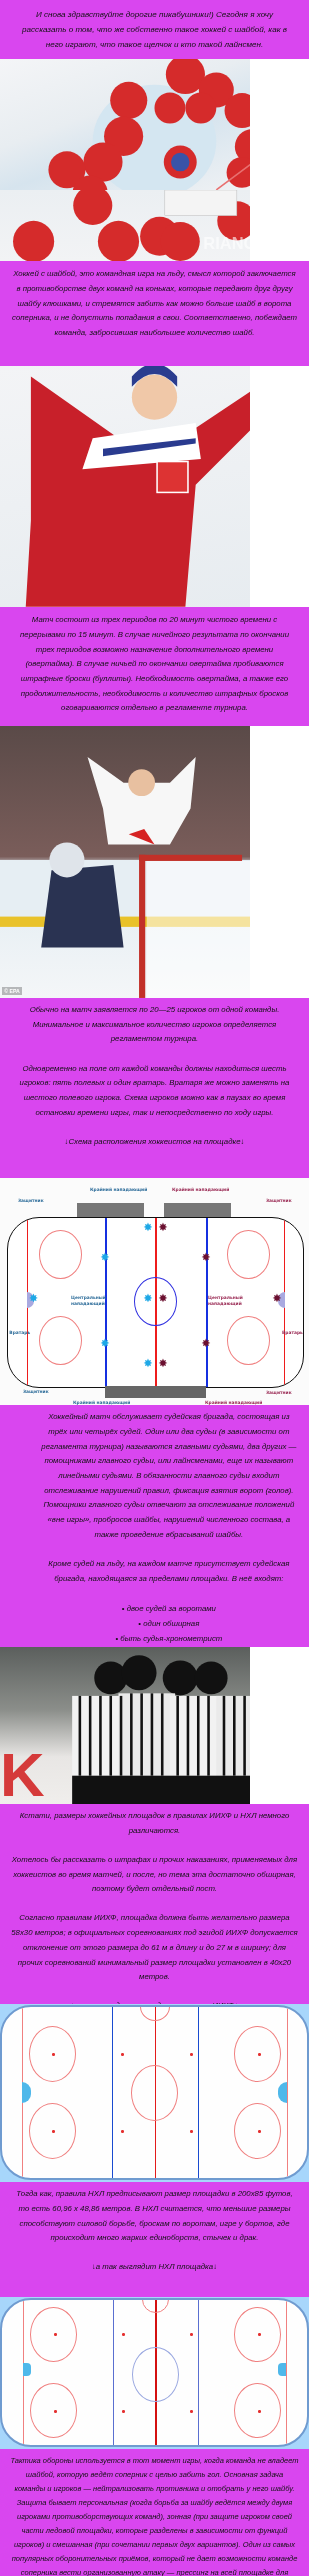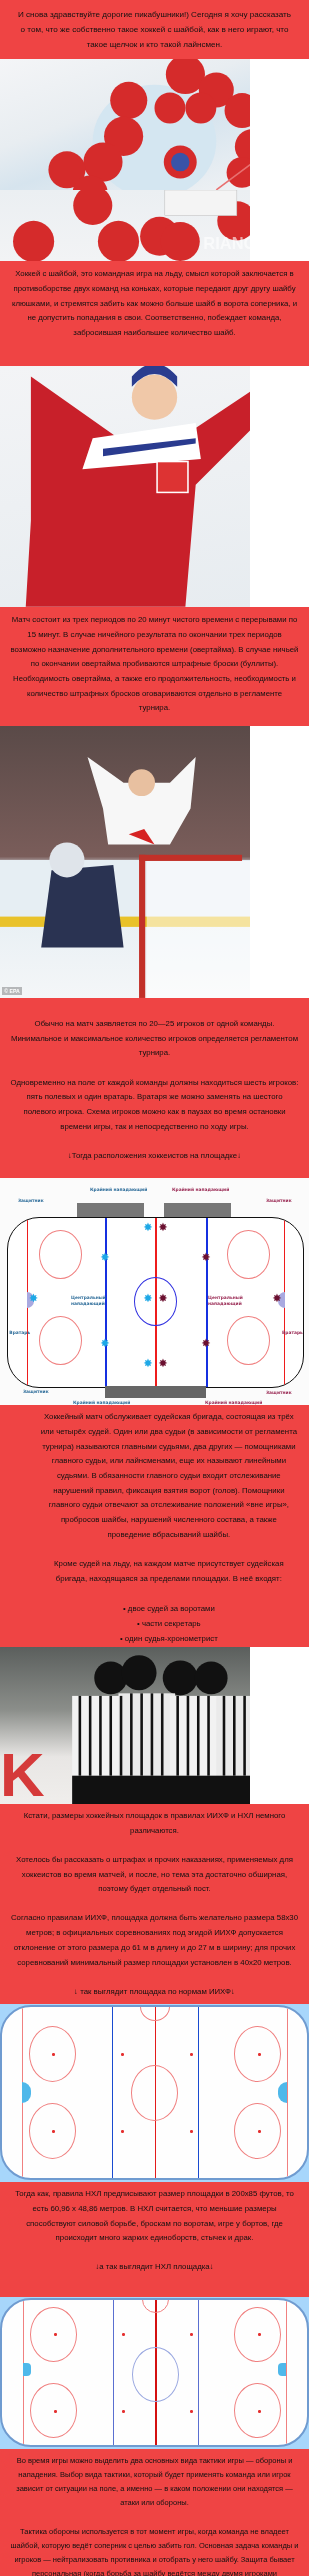--- a/index.html
+++ b/index.html
@@ -1,18 +1,18 @@
 <!DOCTYPE html>
 <html style="font-size:8.2px"><head>
 <meta charset="utf-8">
 <style>
   html, body { margin: 0; padding: 0; }
   body { width: 309px; background: #ffffff; font-family: "Liberation Sans", sans-serif; }
   .page { width: 309px; position: relative; }
-  .text-block { background: #ef4444; color: #111; font-size: 7.8px; line-height: 14.7px; text-align: center; padding: 5.2px 10.3px; box-sizing: border-box; }
+  .text-block { background: #d946ef; color: #111; font-style: italic; font-size: 7.8px; line-height: 14.7px; text-align: center; padding: 5.2px 10.3px; box-sizing: border-box; }
   .text-block p { margin: 0; }
   .text-block p + p { margin-top: 14.4px; }
   .text-block ul { list-style: none; margin: 14.4px 0 0 0; padding: 0; text-align: center; }
   .text-block li { line-height: 15px; }
   .text-block li::before { content: "• "; font-style: normal; }
   .photo { position: relative; overflow: hidden; width: 250px; }
   .photo .caption { position: absolute; font-family: "Liberation Sans", sans-serif; font-weight: bold; }
   .rink-wrap { background: #a7d6fb; position: relative; }
   .rink { position: absolute; border: 2.1px solid #6f9bd0; border-radius: 31px; background: #fefefe; box-sizing: border-box; overflow: hidden; }
   .line { position: absolute; top: 0; bottom: 0; }
@@ -102,24 +102,24 @@
       <path d="M250 210 L280 200 L300 230 Z" fill="#d62323"></path>
       <path d="M100 280 L220 270 L240 430 L80 430 Z" fill="#2a3352"></path>
       <circle cx="130" cy="260" r="34" fill="#dfe4ea"></circle>
       <rect x="270" y="250" width="12" height="278" fill="#c23028"></rect>
       <rect x="270" y="250" width="200" height="12" fill="#c23028"></rect>
       <rect x="285" y="262" width="230" height="266" fill="#ffffff" fill-opacity="0.55"></rect>
     </svg>
     <span class="caption" style="left:2.1px;bottom:3.1px;font-size:5.2px;color:#fff;background:rgba(0,0,0,0.25);padding:1px 2.1px;">© EPA</span>
   </div>
 
-  <div class="text-block" style="height:180px;padding-top:19px;">
+  <div class="text-block" style="height:180px;padding-top:5px;">
     <p>Обычно на матч заявляется по  20—25 игроков от одной команды. Минимальное и максимальное количество игроков определяется регламентом турнира.</p>
     <p>Одновременно на поле от каждой команды должны находиться шесть игроков: пять полевых и один вратарь. Вратаря же можно заменять на шестого полевого игрока. Схема игроков можно как в паузах во время остановки времени игры, так и непосредственно по ходу игры.</p>
-    <p>↓Тогда расположения хоккеистов на площадке↓</p>
+    <p>↓Схема расположения хоккеистов на площадке↓</p>
   </div>
 
   <div class="diagram">
     <span class="lbl blue-lbl" style="left:90px;top:9.3px;">Крайний нападающий</span>
     <span class="lbl red-lbl" style="left:172px;top:9.3px;">Крайний нападающий</span>
     <span class="lbl blue-lbl" style="left:18px;top:19.6px;">Защитник</span>
     <span class="lbl red-lbl" style="left:266px;top:19.6px;">Защитник</span>
     <div style="position:absolute;left:77px;top:25px;width:67px;height:14.4px;background:#777;"></div>
     <div style="position:absolute;left:164px;top:25px;width:67px;height:14.4px;background:#777;"></div>
     <div style="position:absolute;left:7.2px;top:39px;width:297px;height:171px;border:1px solid #111;border-radius:32px;background:#fff;box-sizing:border-box;overflow:hidden;">
@@ -157,22 +157,22 @@
     <span class="lbl red-lbl" style="left:266px;top:212px;">Защитник</span>
     <span class="lbl blue-lbl" style="left:73px;top:222px;">Крайний нападающий</span>
     <span class="lbl red-lbl" style="left:205px;top:222px;">Крайний нападающий</span>
   </div>
 
   <div class="text-block" style="height:242px;padding-top:5.2px;padding-left:39px;">
     <p>Хоккейный матч обслуживает судейская бригада, состоящая из трёх или четырёх судей. Один или два судьи (в зависимости от регламента турнира) называются главными судьями, два других — помощниками главного судьи, или лайнсменами, еще их называют линейными судьями. В обязанности главного судьи входит отслеживание нарушений правил, фиксация взятия ворот (голов). Помощники главного судьи отвечают за отслеживание положений «вне игры», пробросов шайбы, нарушений численного состава, а также проведение вбрасываний шайбы.</p>
     <p>Кроме судей на льду, на каждом матче присутствует судейская бригада, находящаяся за пределами площадки. В неё входят:</p>
     <ul>
       <li>двое судей за воротами</li>
-      <li>части секретарь</li>
-      <li>один судья-хронометрист</li>
+      <li>один обширная</li>
+      <li>быть судья-хронометрист</li>
       <li>вида судья-информатор</li>
       <li>один судья видеоповтора</li>
       <li>двое судей на скамейке штрафников</li>
       <li>двое судей-регистраторов</li>
     </ul>
   </div>
 
   <div class="photo" style="height:157px;background:linear-gradient(180deg,#5b5f5d 0%,#8b8e8a 40%,#e8e6e4 70%,#f0eeec 100%);">
     <svg width="309" height="157" viewBox="0 0 600 305">
       <g fill="#111">
@@ -269,19 +269,18 @@
       <div class="dot" style="left:120px;top:33px;"></div>
       <div class="dot" style="left:120px;top:110px;"></div>
       <div class="dot" style="left:188px;top:33px;"></div>
       <div class="dot" style="left:188px;top:110px;"></div>
       <div class="crease" style="left:21px;top:63px;width:8.2px;height:13.4px;border-radius:0 4.1px 4.1px 0;"></div>
       <div class="crease" style="right:21px;top:63px;width:8.2px;height:13.4px;border-radius:4.1px 0 0 4.1px;"></div>
     </div>
   </div>
 
   <div class="text-block" style="height:338px;padding-top:5.2px;font-size:7.5px;line-height:14px;">
-    <p>Во время игры можно выделить два основных вида  тактики игры  — обороны и нападения. Выбор вида тактики, который будет применять команда или игрок зависит от ситуации на поле, а именно — в каком положении они находятся — атаки или обороны.</p>
     <p>Тактика обороны используется в тот момент игры, когда команда не владеет шайбой, которую ведёт соперник с целью забить гол. Основная задача команды и игроков — нейтрализовать противника и отобрать у него шайбу. Защита бывает персональная (когда борьба за шайбу ведётся между двумя игроками противоборствующих команд), зонная (при защите игроком своей части ледовой площадки, которые разделены в зависимости от функций игроков) и смешанная (при сочетании первых двух вариантов). Один из самых популярных оборонительных приёмов, который не дает возможности команде соперника вести организованную атаку — прессинг на всей площадке для игры.</p>
 
   </div>
 
 </div>
 
 
 </body></html>

